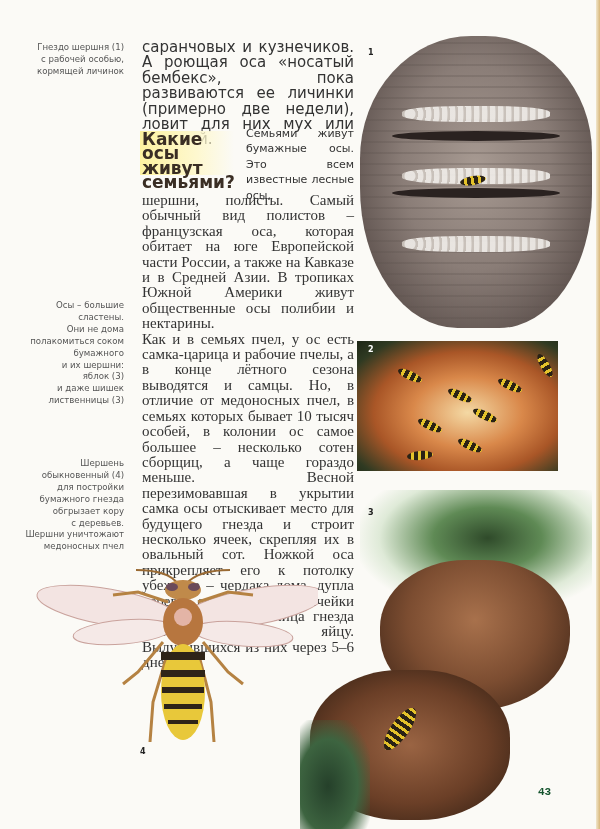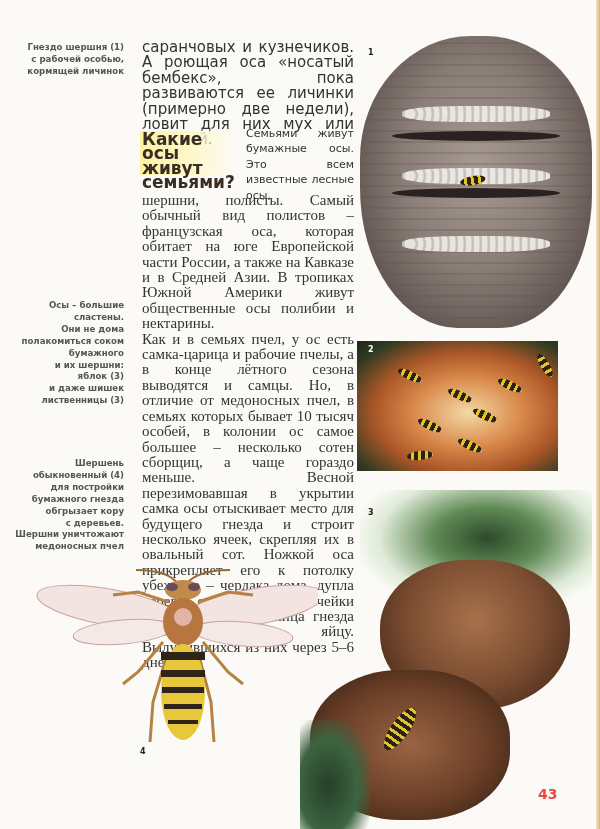--- a/index.html
+++ b/index.html
@@ -7,21 +7,21 @@
     width: 600px; height: 829px; position: relative; overflow: hidden;
     background: #fbfaf6;
     font-family: "DejaVu Sans", sans-serif;
     color: #3a3a3a;
   }
   .edge { position: absolute; right: 0; top: 0; width: 4px; height: 829px;
     background: linear-gradient(to right, #f1e6cc, #d8b77a); }
 
   .caption {
     position: absolute; left: 0; width: 124px; text-align: right;
-    font-size: 8.6px; line-height: 11.9px; color: #555; font-weight: bold;
+    font-size: 8.6px; line-height: 11.9px; color: #555;
   }
 
   .body-text {
     position: absolute; left: 142px; width: 212px;
     font-size: 15px; line-height: 15.4px; color: #333;
     text-align: justify;
   }
   .body-text p { margin: 0; text-indent: 0; }
 
   .heading-box {
@@ -75,21 +75,21 @@
   .cone2 { position: absolute; left: 10px; top: 180px; width: 200px; height: 150px;
     border-radius: 45%;
     background: radial-gradient(ellipse at 50% 50%, #9a6443 0%, #6b3f27 55%, #3a2416 90%); }
   .greenery { position: absolute; left: 0; top: 230px; width: 70px; height: 110px;
     background: radial-gradient(ellipse at 40% 60%, #25402a 0%, #3d6440 50%, rgba(255,255,255,0) 80%); }
 
   
   .hornet { left: 28px; top: 562px; width: 290px; height: 195px; }
 
   .page-num {
-    position: absolute; left: 538px; top: 786px; font-size: 14px; font-weight: bold; color: #ef4444;
+    position: absolute; left: 538px; top: 786px; font-size: 11px; font-weight: bold; color: #14532d; font-family: Liberation Mono, monospace;
   }
 </style>
 </head>
 <body>
 
 <div class="edge"></div>
 
 <div class="caption" style="top:42px;">
   <div>Гнездо шершня (1)</div>
   <div>с рабочей особью,</div>

